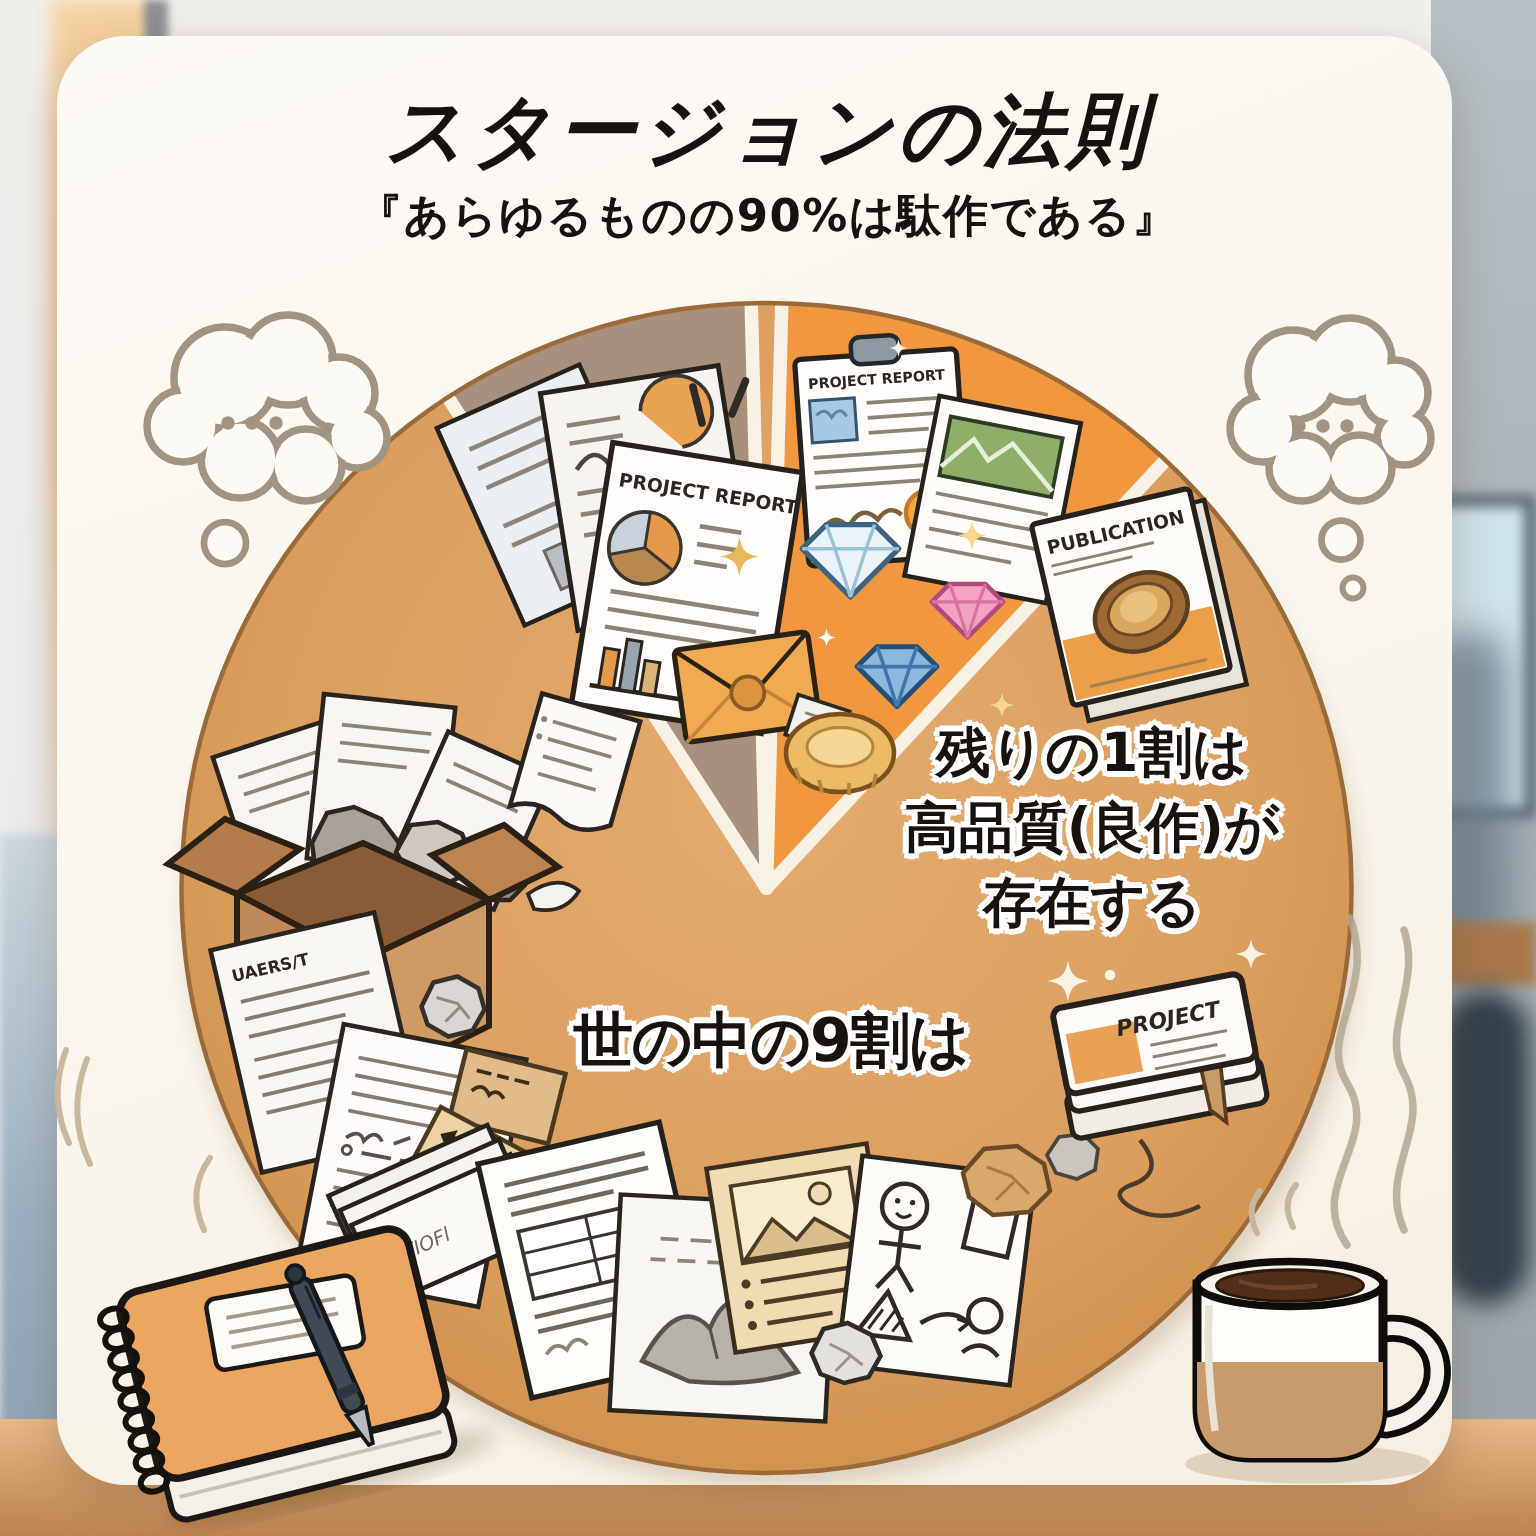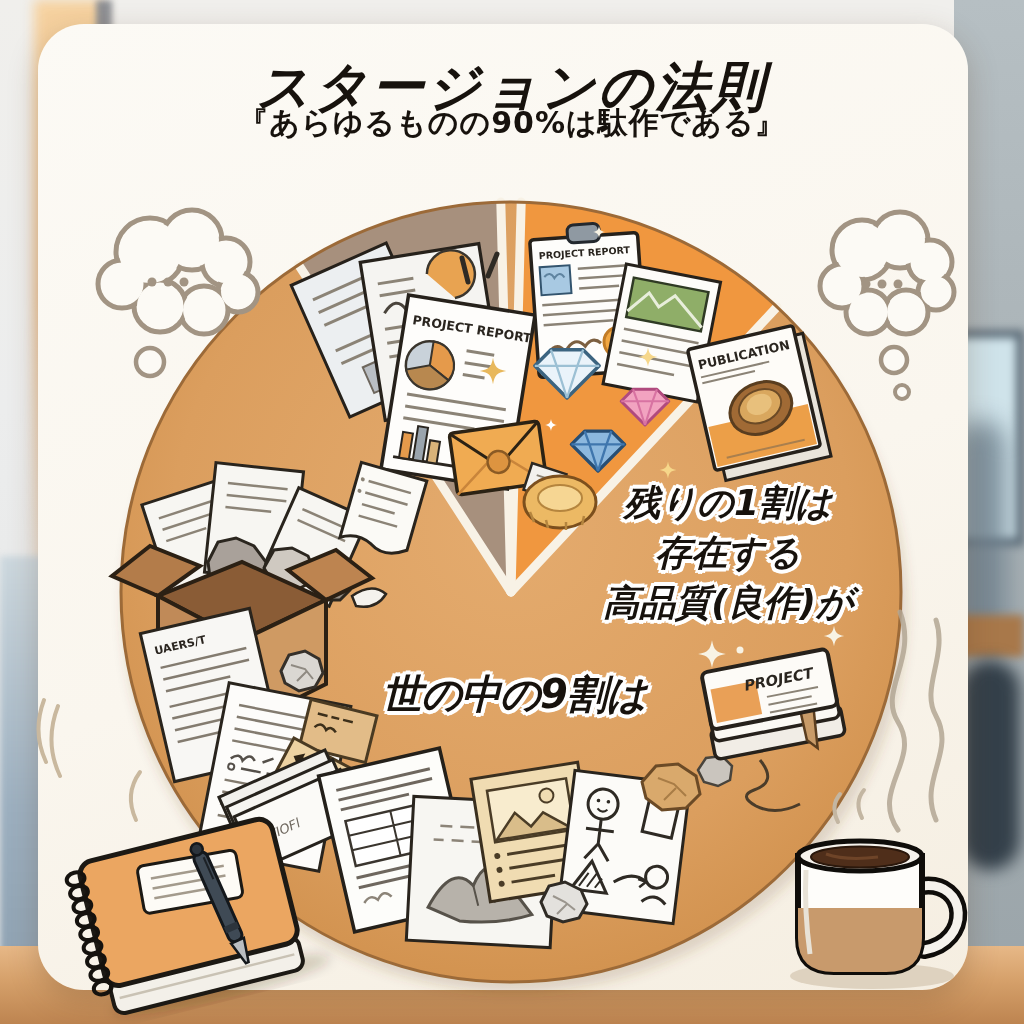--- a/index.html
+++ b/index.html
@@ -25,24 +25,24 @@
     background:linear-gradient(180deg,#e7b887 0%,#d5a06a 45%,#bd8450 100%);}
   
   .card{position:absolute;left:38px;top:24px;width:930px;height:966px;z-index:1;
     background:linear-gradient(160deg,#fcfaf5 0%,#faf6ee 55%,#f5eee1 100%);
     border-radius:46px;box-shadow:0 10px 30px rgba(90,60,30,.25);}
   
   svg.art{position:absolute;left:0;top:0;z-index:2;}
   
   .txt{position:absolute;z-index:3;color:#17120d;text-align:center;font-weight:900;}
   .title{left:0;top:52px;width:1024px;font-size:53px;letter-spacing:3px;font-style:italic;}
-  .subtitle{left:0;top:103px;width:1024px;font-size:30px;letter-spacing:1px;}
+  .subtitle{left:0;top:124px;width:1024px;font-size:30px;letter-spacing:1px;}
   .outline span{display:block;
     text-shadow:-4px 0 0 #fff,4px 0 0 #fff,0 -4px 0 #fff,0 4px 0 #fff,
-      -3px -3px 0 #fff,3px -3px 0 #fff,-3px 3px 0 #fff,3px 3px 0 #fff;font-style:italic;}
+      -3px -3px 0 #fff,3px -3px 0 #fff,-3px 3px 0 #fff,3px 3px 0 #fff;}
   .lab-minority{left:548px;top:478px;width:360px;font-size:36px;line-height:50px;letter-spacing:0px;}
   .lab-majority{left:334px;top:669px;width:360px;font-size:40px;line-height:50px;letter-spacing:-1px;}
 </style>
 </head>
 <body>
 
 <div class="bg">
   <div class="wall"></div>
   <div class="win-light"></div>
   <div class="win-frame"></div>
@@ -518,18 +518,18 @@
         <path d="M862,818 q-8,-16 2,-28"></path>
     </g>
   </g>
 </svg>
 
 <div class="txt title">スタージョンの法則</div>
 <div class="txt subtitle">『あらゆるものの90%は駄作である』</div>
 
 <div class="txt outline lab-minority">
   <span>残りの1割は</span>
+  <span>高品質(良作)が</span>
   <span>存在する</span>
-  <span>高品質(良作)が</span>
 </div>
 <div class="txt outline lab-majority">
   <span>世の中の9割は</span>
 </div>
 
 </body></html>

